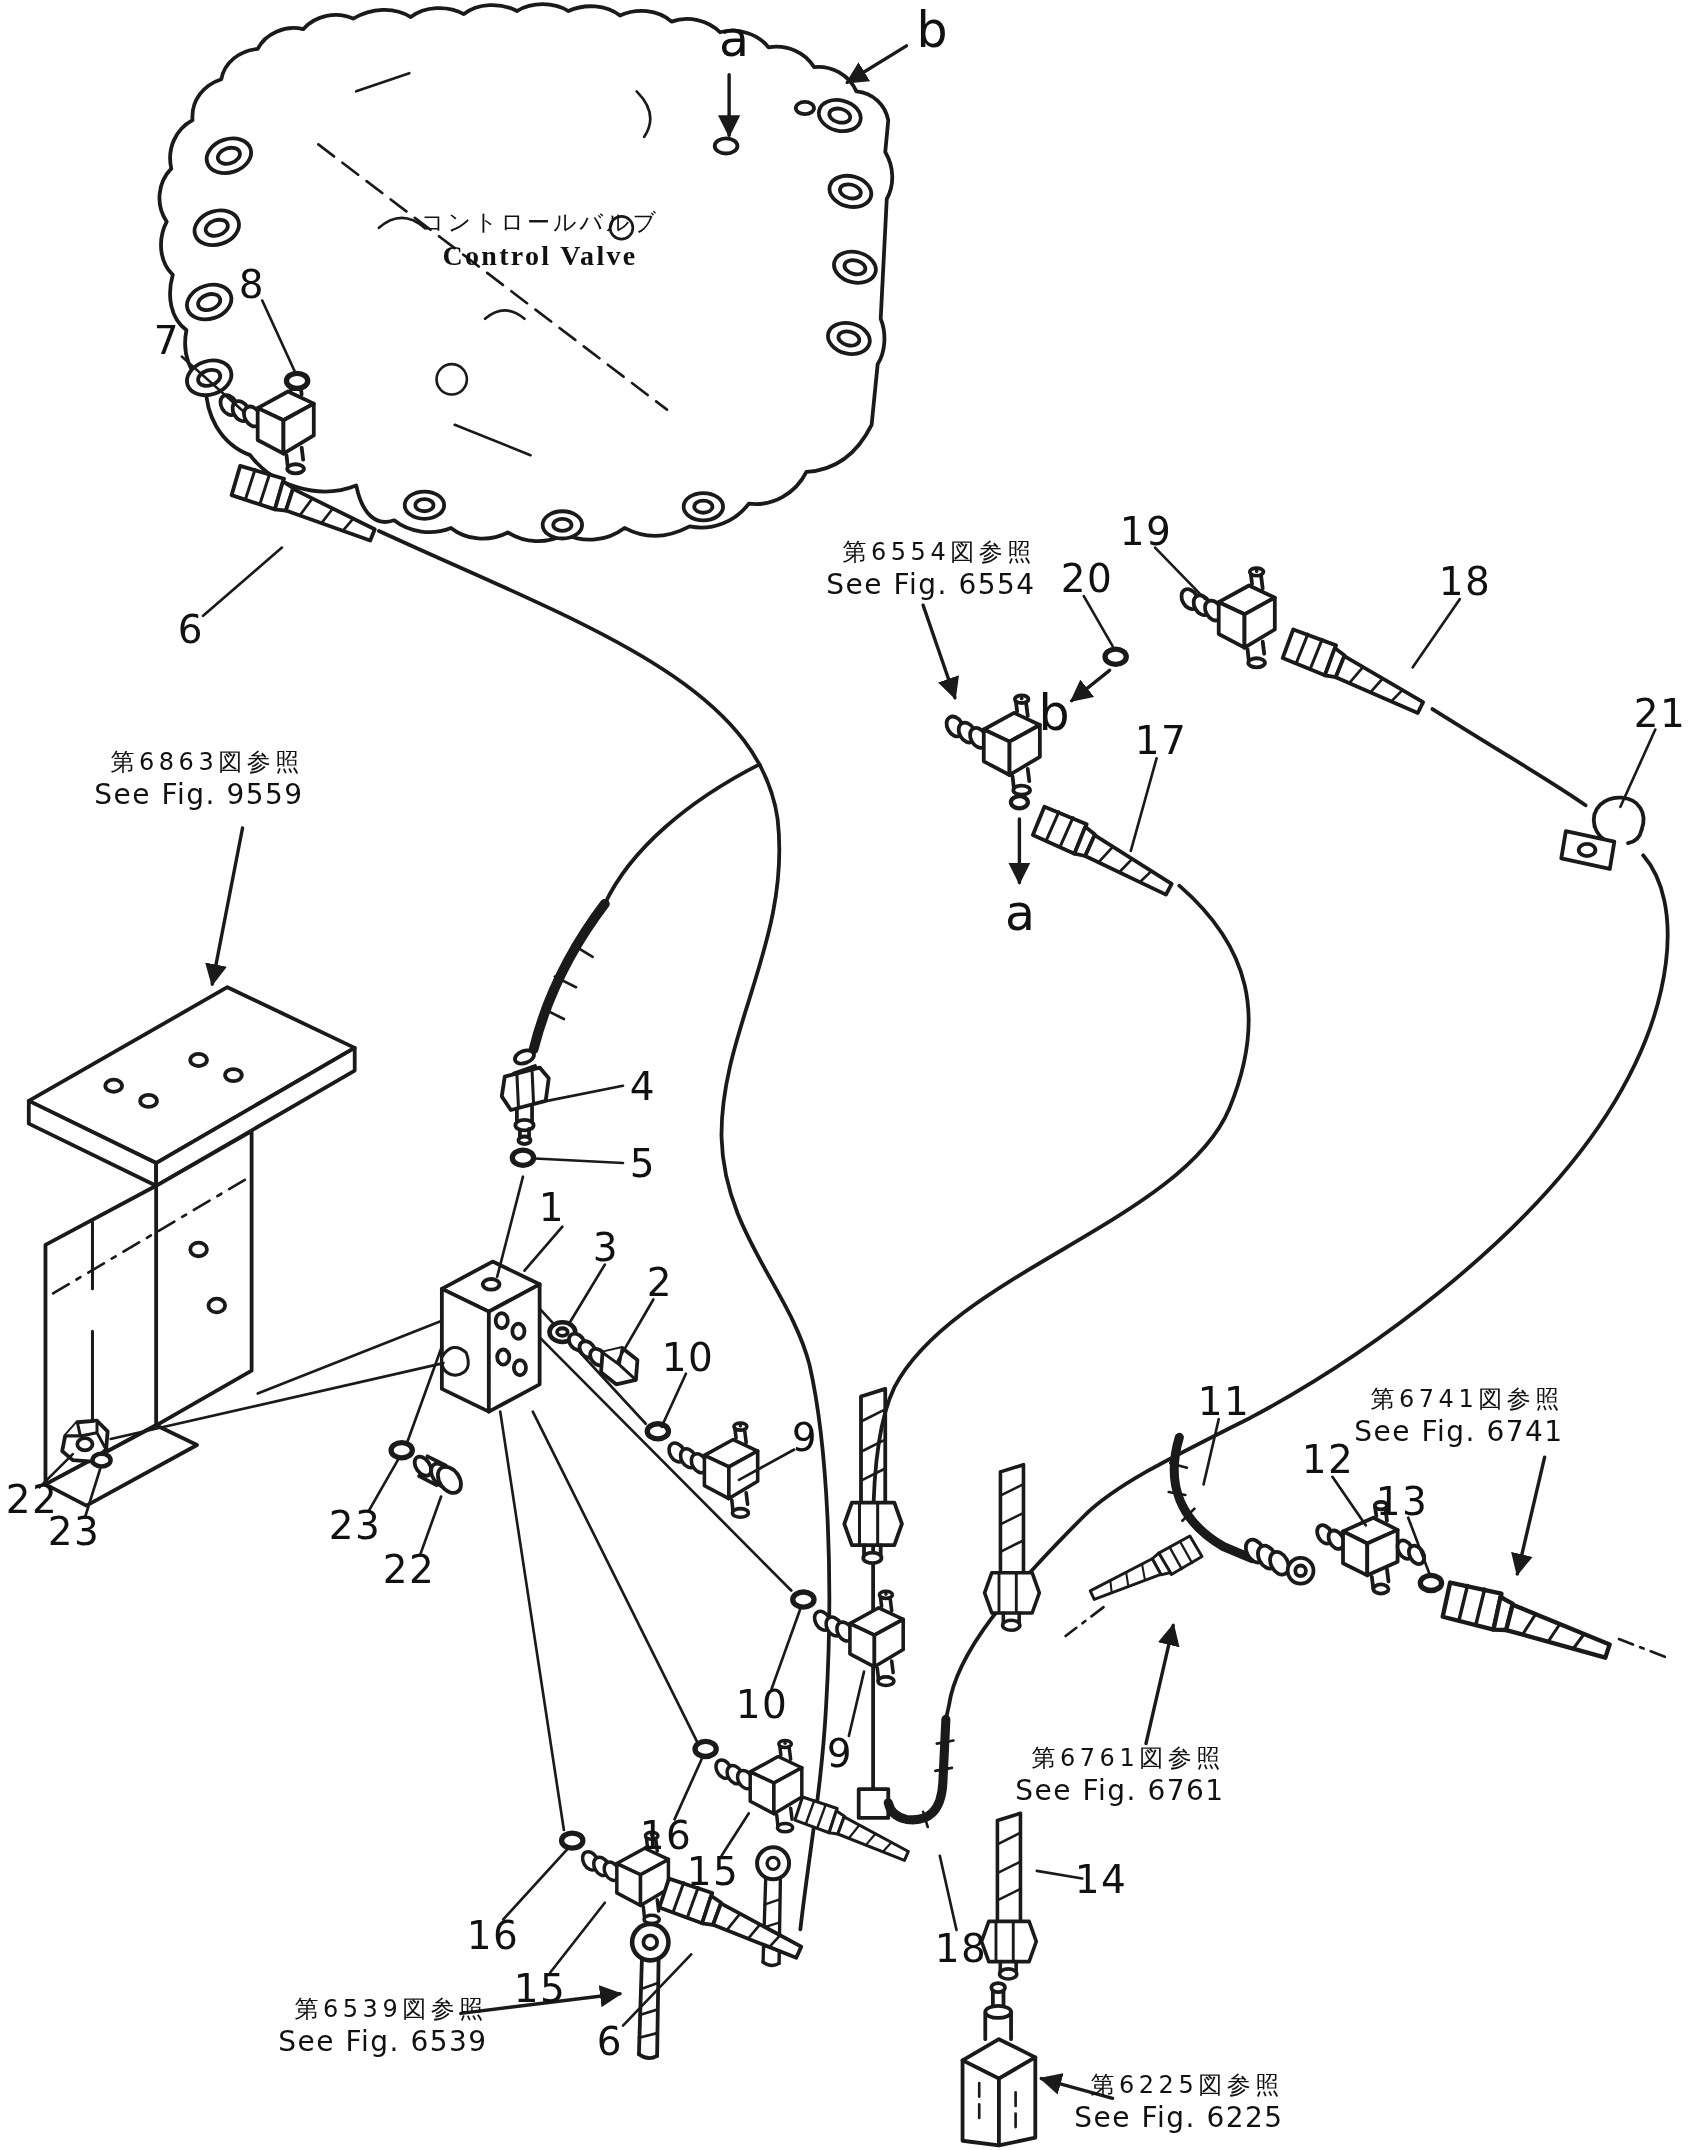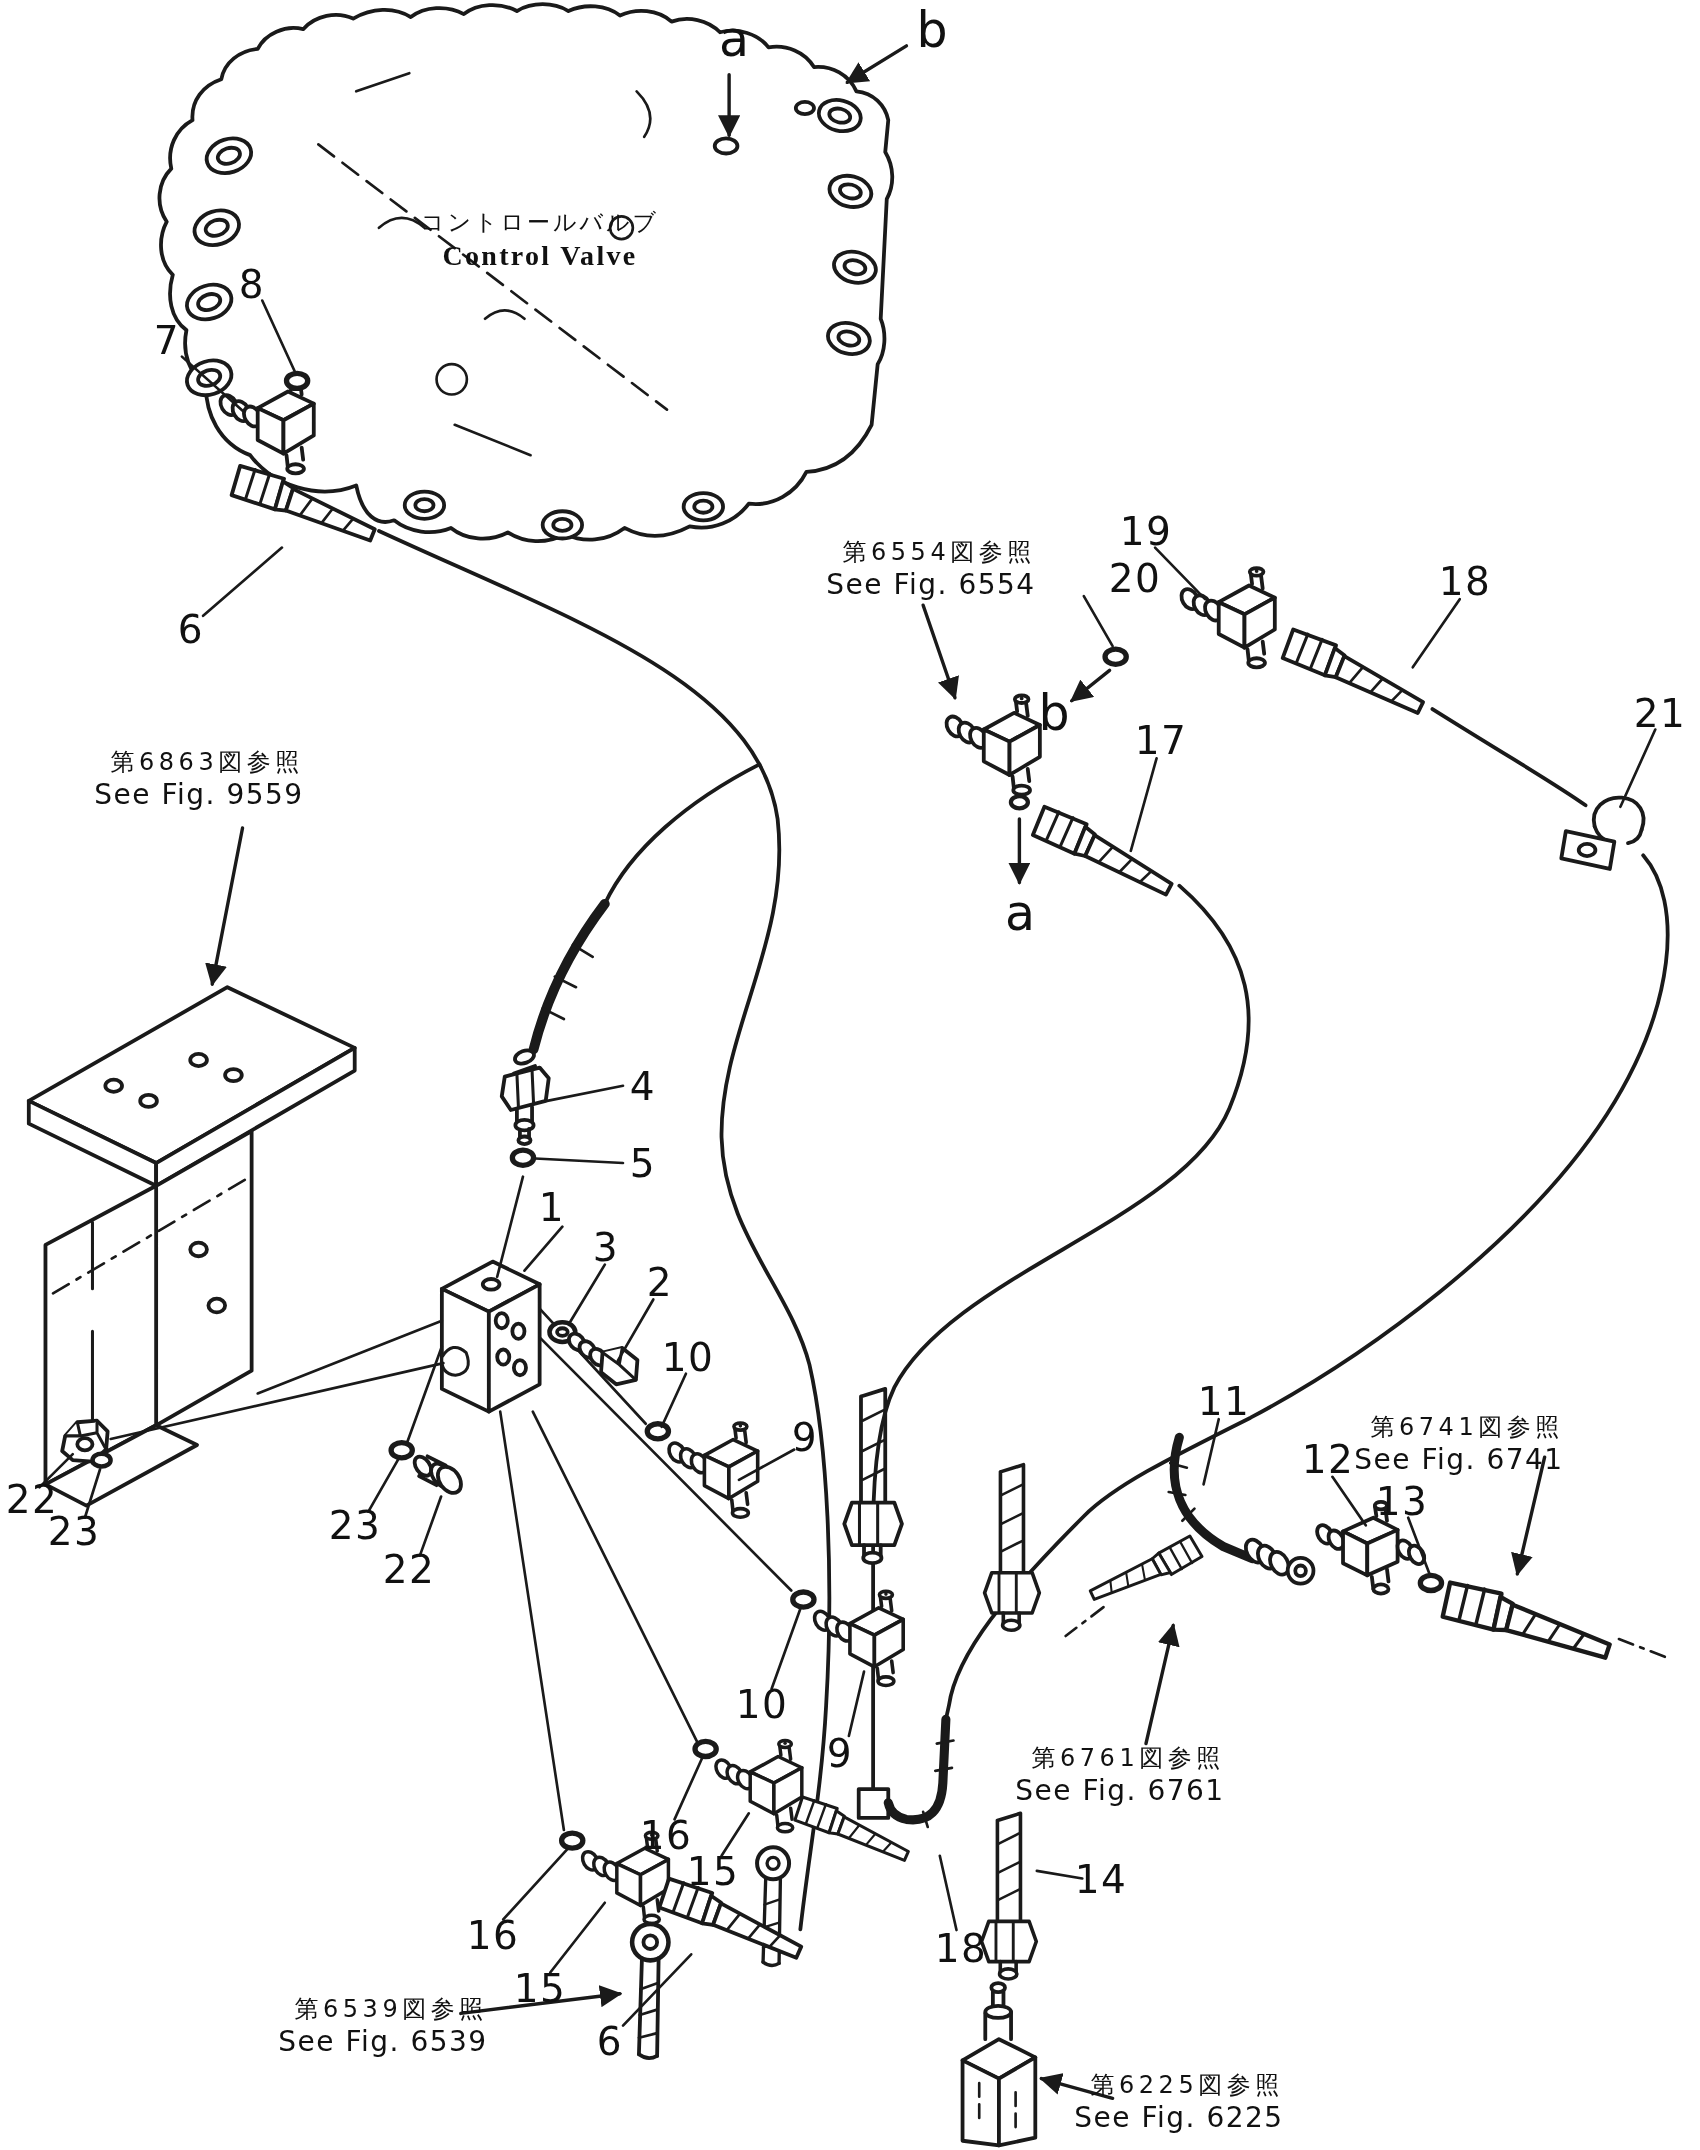--- a/index.html
+++ b/index.html
@@ -477,36 +477,36 @@
   <div class="txt callout" style="left:1402px;top:1501px;">13</div>
   <div class="txt callout" style="left:1101px;top:1879px;">14</div>
   <div class="txt callout" style="left:713px;top:1871px;">15</div>
   <div class="txt callout" style="left:540px;top:1988px;">15</div>
   <div class="txt callout" style="left:666px;top:1835px;">16</div>
   <div class="txt callout" style="left:493px;top:1935px;">16</div>
   <div class="txt callout" style="left:1161px;top:740px;">17</div>
   <div class="txt callout" style="left:1465px;top:581px;">18</div>
   <div class="txt callout" style="left:961px;top:1948px;">18</div>
   <div class="txt callout" style="left:1146px;top:531px;text-align:center;">19</div>
-  <div class="txt callout" style="left:1135px;top:578px;">20</div>
+  <div class="txt callout" style="left:1087px;top:578px;">20</div>
   <div class="txt callout" style="left:1660px;top:713px;">21</div>
   <div class="txt callout" style="left:32px;top:1499px;">22</div>
   <div class="txt callout" style="left:409px;top:1569px;">22</div>
   <div class="txt callout" style="left:74px;top:1531px;">23</div>
   <div class="txt callout" style="left:355px;top:1525px;">23</div>
 
   <div class="txt ref" style="left:931px;top:569px;">
     <span class="jp">第6554図参照</span>
     <span class="en">See Fig. 6554</span>
   </div>
   <div class="txt ref" style="left:199px;top:779px;">
     <span class="jp">第6863図参照</span>
     <span class="en">See Fig. 9559</span>
   </div>
-  <div class="txt ref" style="left:1459px;top:1416px;margin-top:28px;">
+  <div class="txt ref" style="left:1459px;top:1416px;">
     <span class="jp">第6741図参照</span>
     <span class="en">See Fig. 6741</span>
   </div>
   <div class="txt ref" style="left:1120px;top:1775px;">
     <span class="jp">第6761図参照</span>
     <span class="en">See Fig. 6761</span>
   </div>
   <div class="txt ref" style="left:383px;top:2026px;">
     <span class="jp">第6539図参照</span>
     <span class="en">See Fig. 6539</span>

